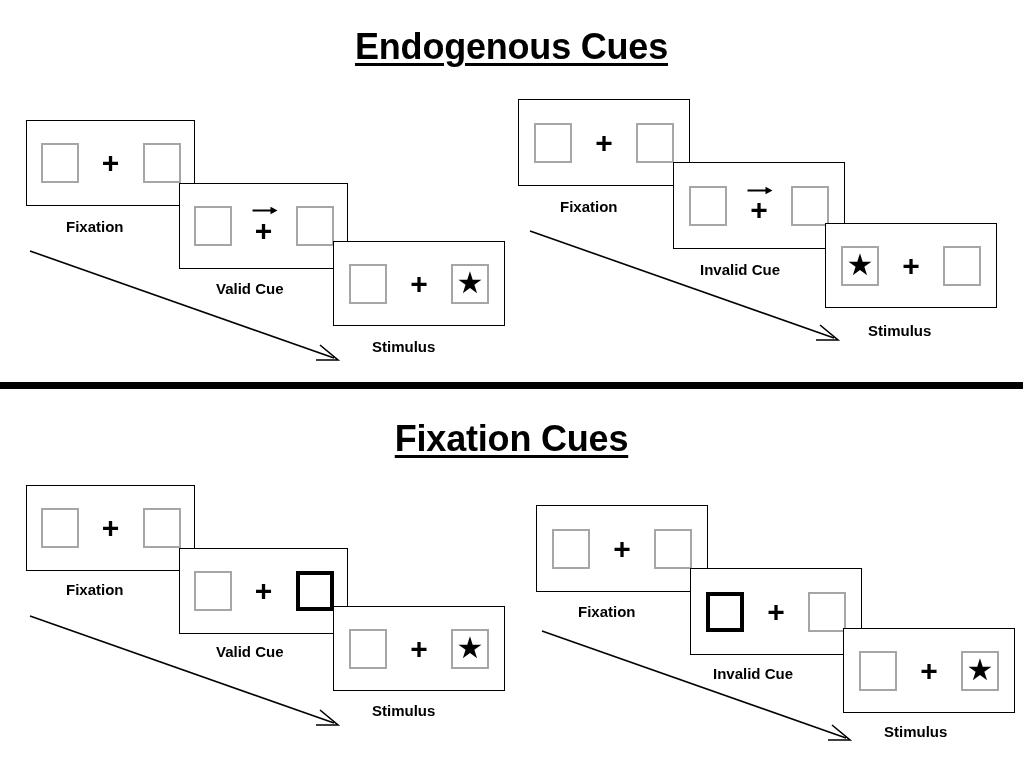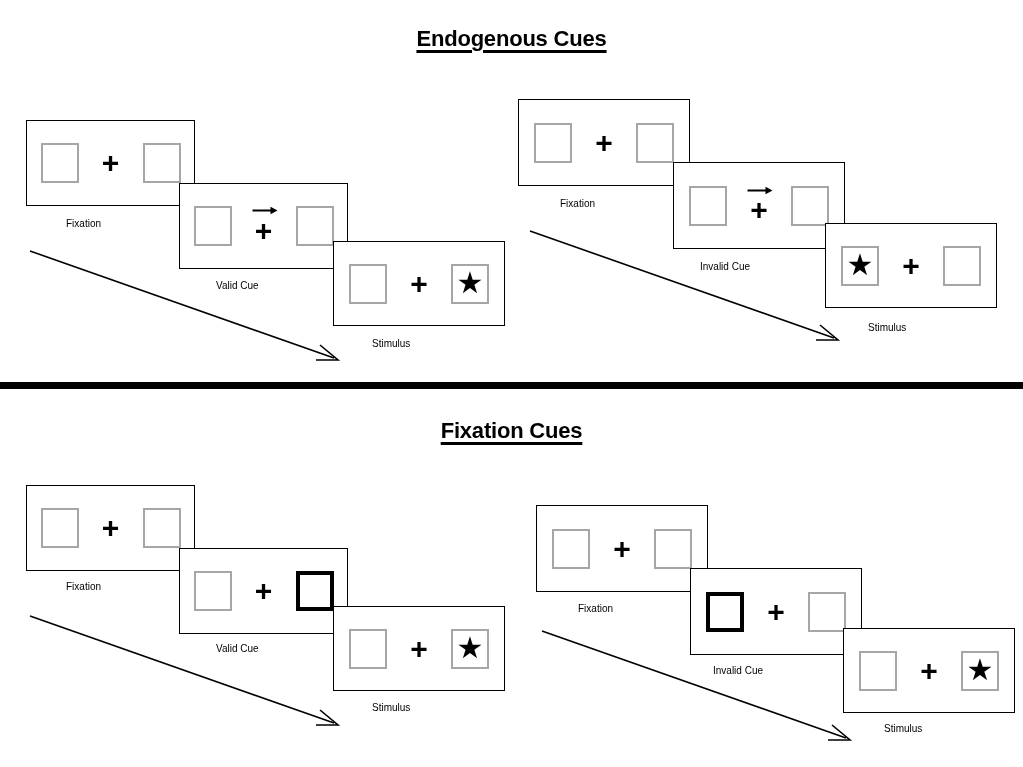--- a/index.html
+++ b/index.html
@@ -20,21 +20,21 @@
   .divider{
     position:absolute;left:0;top:382px;
     width:1023px;height:7px;
     background:#000000;
   }
 
   
   .section-title{
     position:absolute;left:0;width:1023px;
     text-align:center;
-    font-size:22px;
+    font-size:36px;
     font-weight:bold;
     letter-spacing:-.2px;
     text-decoration:underline;
     text-underline-offset:4px;
     text-decoration-thickness:3px;
   }
   #title-endogenous{top:26px;}
   #title-exogenous{top:418px;}
 
   
@@ -95,22 +95,22 @@
     position:absolute;
     top:2px;left:50%;
     transform:translateX(-48%);
     width:26px;height:9px;
     display:block;
   }
 
   
   .panel-label{
     position:absolute;
-    font-size:10px;
-    font-weight:normal;
+    font-size:15px;
+    font-weight:bold;
     white-space:nowrap;
   }
 
   
   .seq-arrow{
     position:absolute;
     pointer-events:none;
   }
 
   

